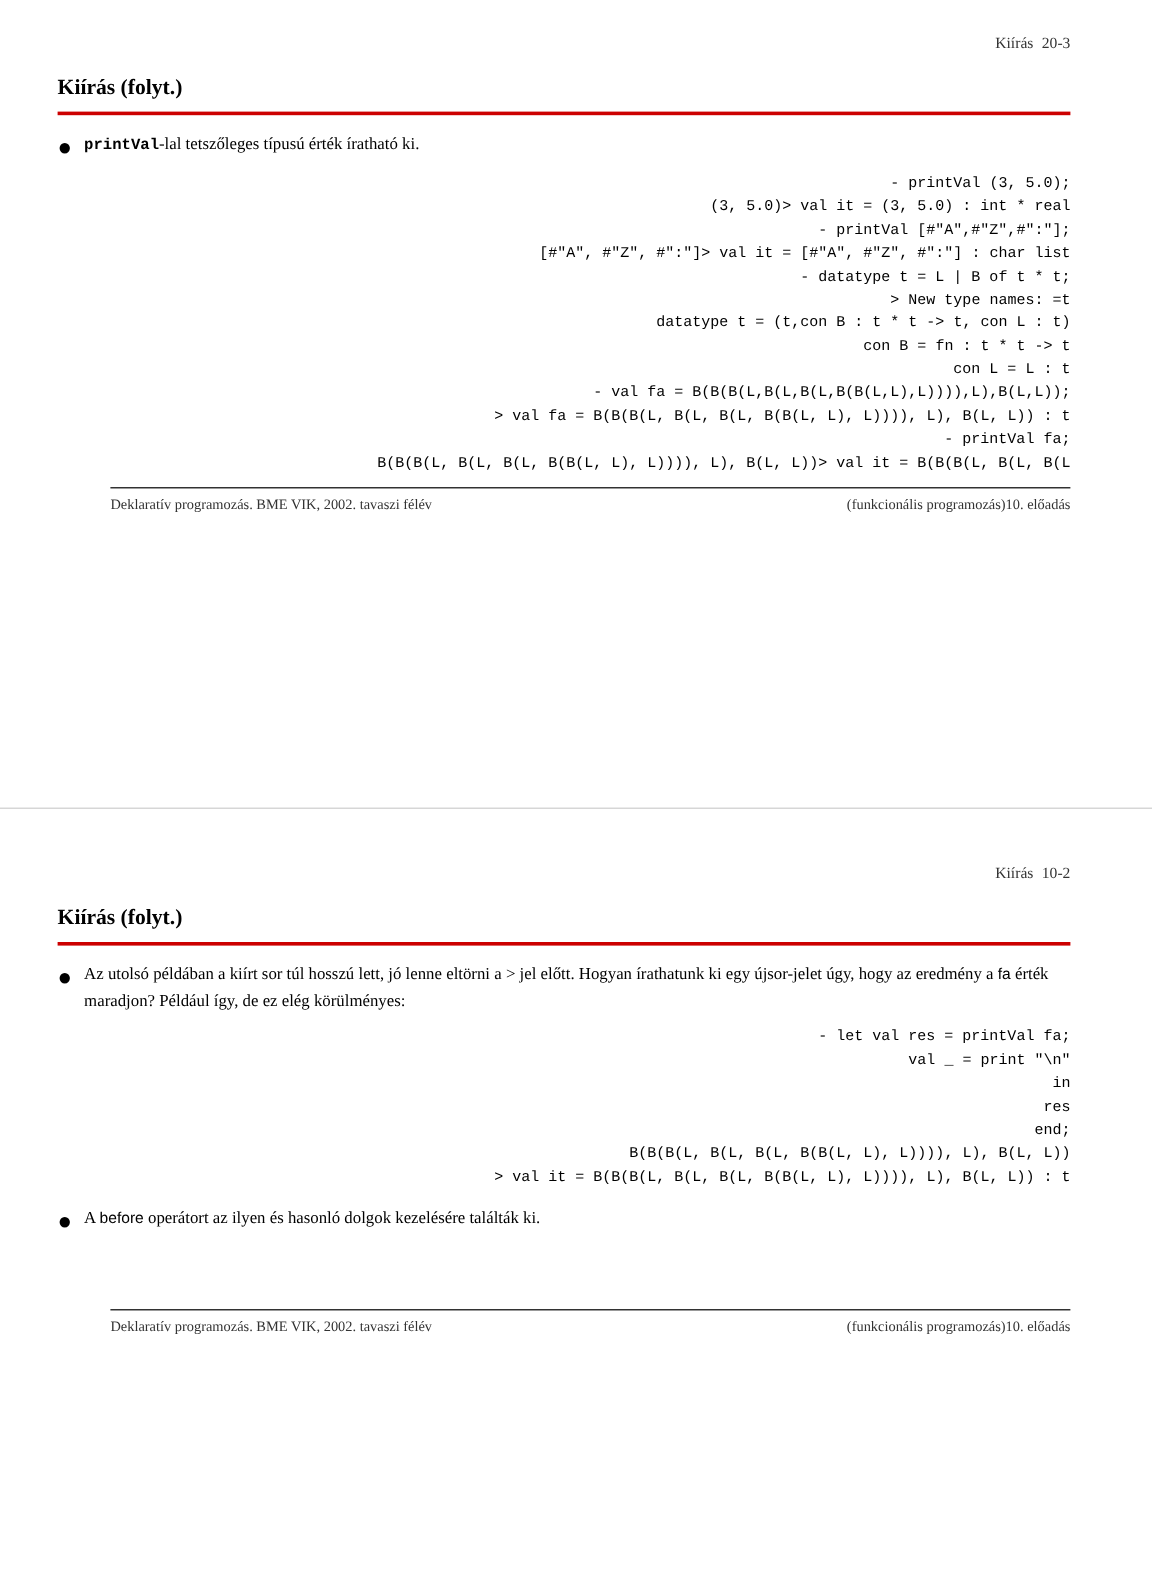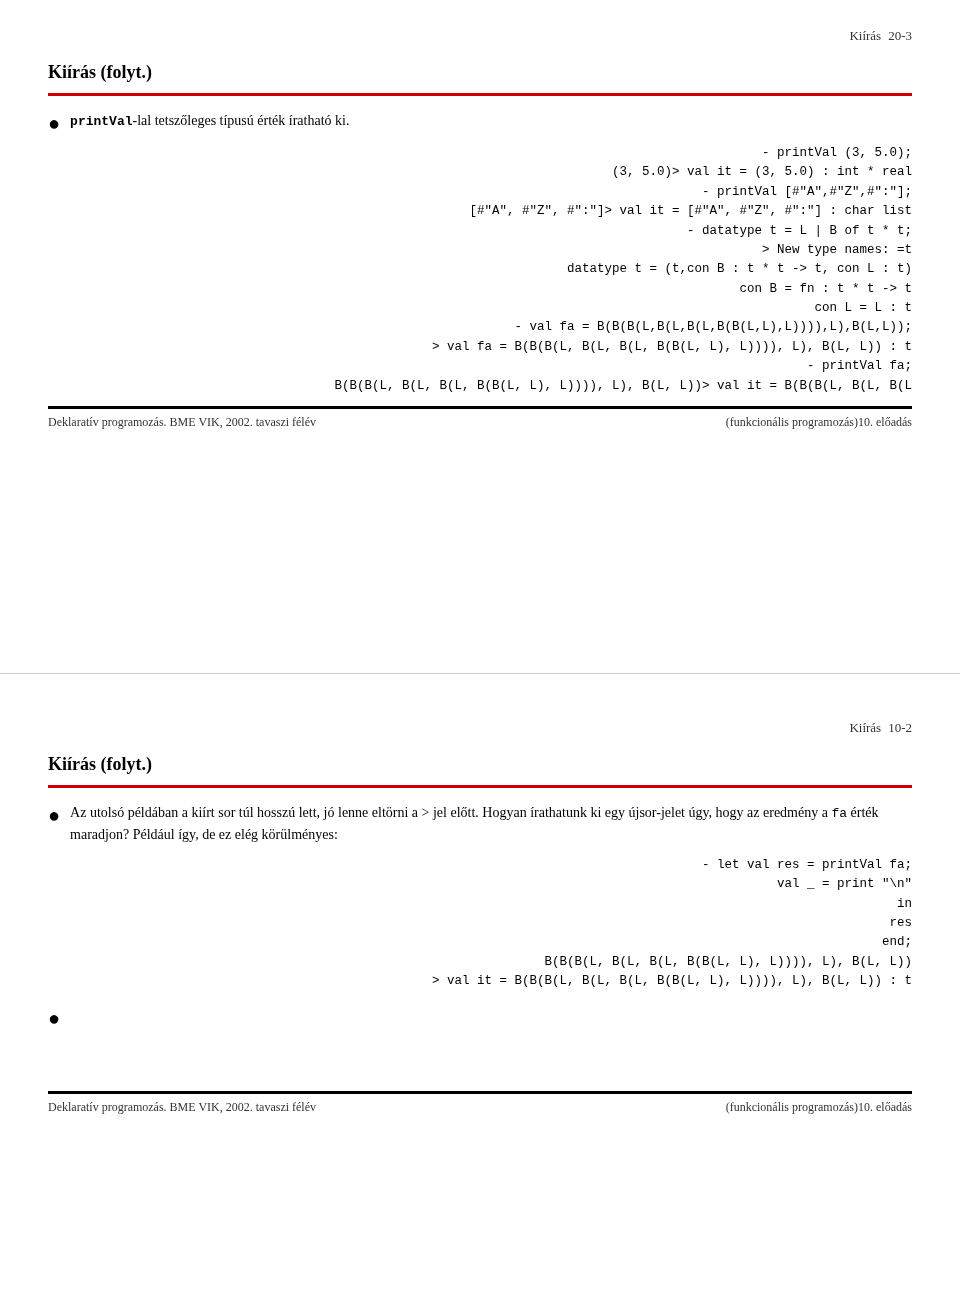--- a/index.html
+++ b/index.html
@@ -7,21 +7,21 @@
       background: #fff;
       font-family: 'Times New Roman', Times, serif;
       font-size: 14px;
       color: #000;
       width: 960px;
     }
 
     .page {
       width: 960px;
       min-height: 655px;
-      padding: 28px 48px 20px 48px;
+      padding: 28px 68px 20px 48px;
       position: relative;
     }
 
     .page-header {
       display: flex;
       justify-content: flex-end;
       align-items: center;
       margin-bottom: 18px;
     }
 
@@ -61,40 +61,41 @@
       font-family: 'Courier New', Courier, monospace;
       font-size: 12.5px;
       line-height: 1.55;
       margin: 8px 0 8px 20px;
       white-space: pre;
       color: #000;
       text-align: right;
     }
 
     .inline-code {
-      font-family: Liberation Mono, monospace;
+      font-family: Liberation Sans, sans-serif;
       font-size: 13px;
       text-align: center;
     }
 
     .bold-code {
       font-family: 'Courier New', Courier, monospace;
       font-size: 13px;
       font-weight: bold;
     }
 
     .page-footer {
       display: flex;
       justify-content: space-between;
       align-items: flex-end;
-      border-top: 3px solid #000000;
+      border-top: 1px solid #000000;
       padding-top: 6px;
       margin-top: 10px;
       font-size: 12px;
       color: #333;
+      margin-left: 44px;
     }
 
     .divider {
       width: 100%;
       height: 1px;
       background: #ccc;
       margin: 18px 0;
     }
 
     .text-content {
@@ -170,20 +171,23 @@
   <div class="code-block">- let val res = printVal fa;
       val _ = print "\n"
   in
     res
   end;
 B(B(B(L, B(L, B(L, B(B(L, L), L)))), L), B(L, L))
 &gt; val it = B(B(B(L, B(L, B(L, B(B(L, L), L)))), L), B(L, L)) : t</div>
 
   <div class="bullet-point" style="margin-top: 14px;">
     <span class="bullet-dot">●</span>
+    <span class="text-content">
+      A <span class="inline-code">before</span> operátort az ilyen és hasonló dolgok kezelésére találták ki.
+    </span>
   </div>
 
   <div class="page-footer" style="margin-top: 60px;">
     <span>Deklaratív programozás. BME VIK, 2002. tavaszi félév</span>
     <span>(funkcionális programozás)10. előadás</span>
   </div>
 
 </div>
 
 </body></html>

